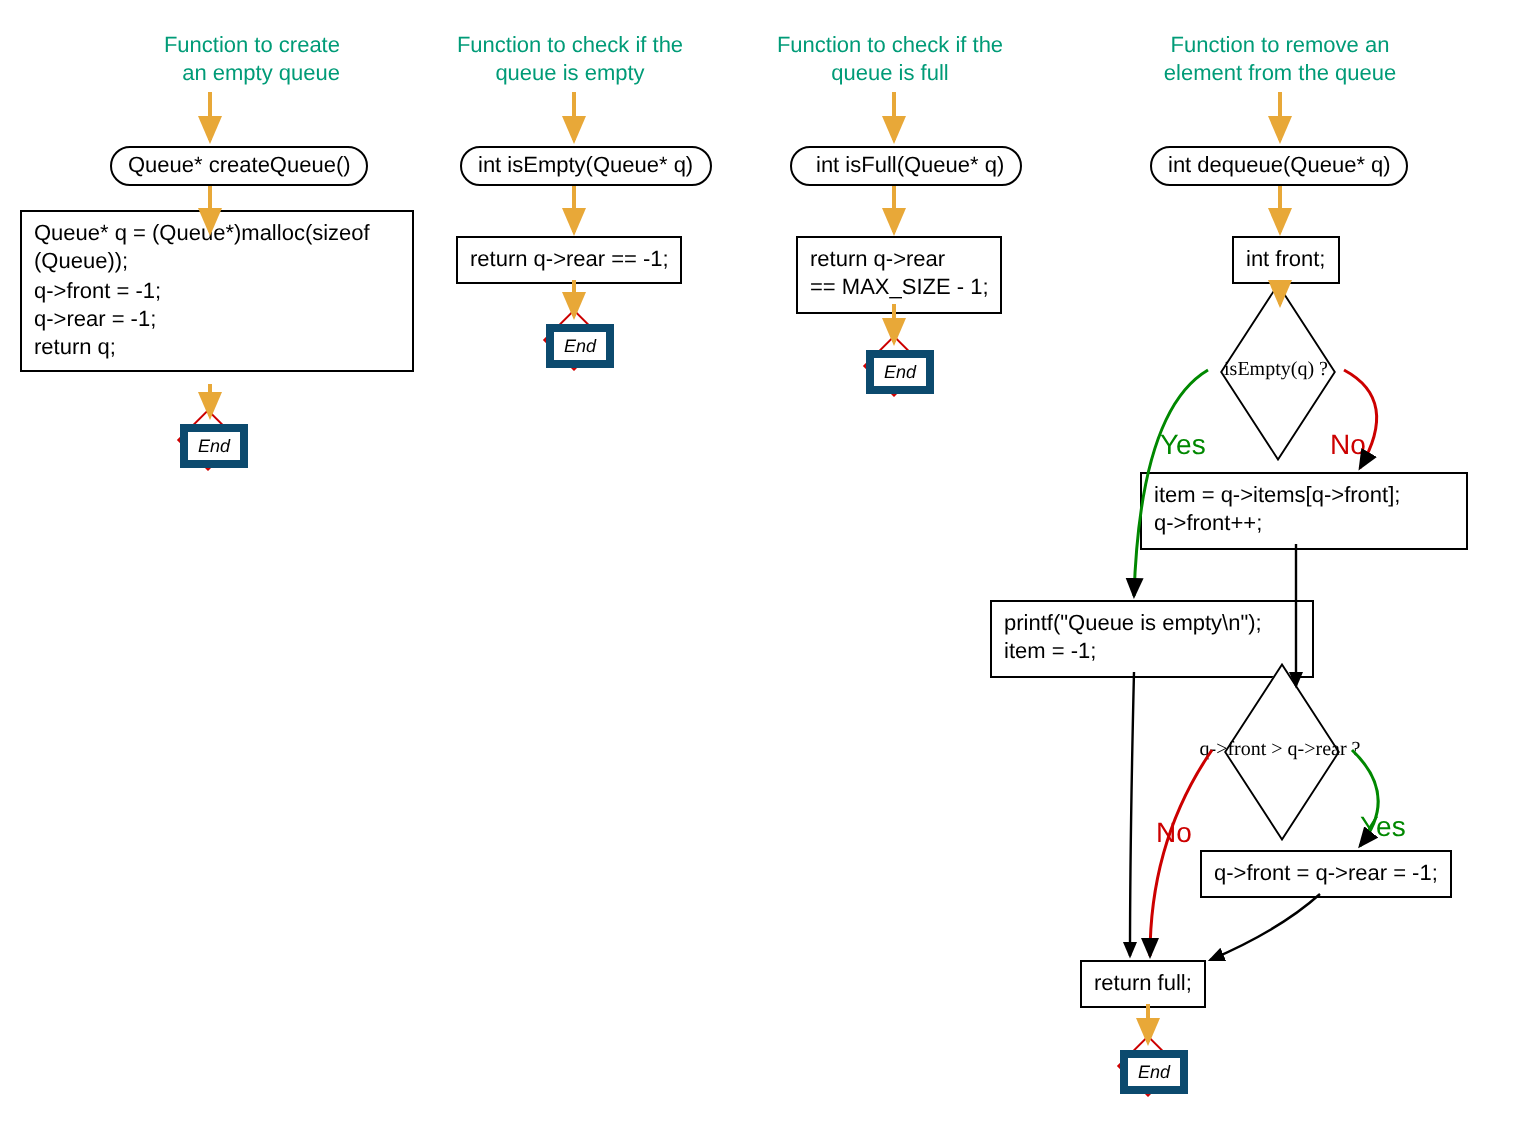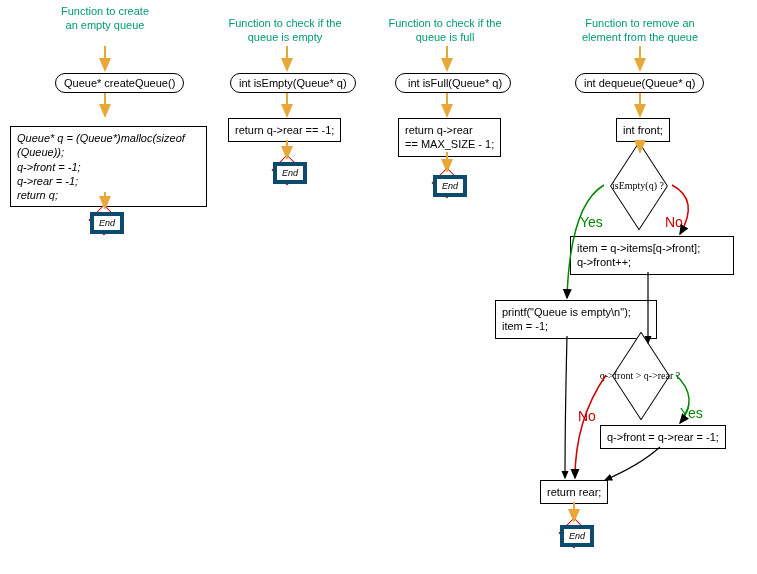--- a/index.html
+++ b/index.html
@@ -95,23 +95,23 @@
     left: 0;
     top: 0;
     width: 757px;
     height: 574px;
     pointer-events: none;
   }
 </style>
 </head>
 <body>
 
-<div class="caption" style="left:40px; top:4px; width:130px;">Function to create<br>an empty queue</div>
+<div class="caption" style="left:40px; top:16px; width:130px;text-align:right;">Function to create<br>an empty queue</div>
 <div class="rbox" style="left:55px; top:73px;">Queue* createQueue()</div>
-<div class="box" style="left:10px; top:126px; width:183px;font-style:italic;">Queue* q = (Queue*)malloc(sizeof<br>(Queue));<br>q-&gt;front = -1;<br>q-&gt;rear = -1;<br>return q;</div>
+<div class="box" style="left:10px; top:105px; width:183px;">Queue* q = (Queue*)malloc(sizeof<br>(Queue));<br>q-&gt;front = -1;<br>q-&gt;rear = -1;<br>return q;</div>
 <div class="end" style="left:89px; top:205px;">
   <div class="diamond"></div>
     <div class="sq">End</div>
 </div>
 
 <div class="caption" style="left:215px; top:16px; width:140px;">Function to check if the<br>queue is empty</div>
 <div class="rbox" style="left:230px; top:73px;text-align:center;">int isEmpty(Queue* q)</div>
 <div class="box" style="left:228px; top:118px;">return q-&gt;rear == -1;</div>
 <div class="end" style="left:272px; top:155px;">
   <div class="diamond"></div>
@@ -145,21 +145,21 @@
 <div class="diamond-node" style="left:615px; top:350px; width:50px; height:50px;">
   <div class="shape"></div>
   <div class="lbl">q-&gt;front &gt; q-&gt;rear ?</div>
 </div>
 
 <div class="edge-label yes" style="left:680px; top:405px;">Yes</div>
 <div class="edge-label no" style="left:578px; top:408px;">No</div>
 
 <div class="box" style="left:600px; top:425px;">q-&gt;front = q-&gt;rear = -1;</div>
 
-<div class="box" style="left:540px; top:480px;">return rear;</div>
+<div class="box" style="left:540px; top:480px;">return full;</div>
 
 <div class="end" style="left:559px; top:518px;">
   <div class="diamond"></div>
     <div class="sq">End</div>
 </div>
 
 <svg class="arrows">
   <defs>
     <marker id="ah" markerWidth="8" markerHeight="8" refX="6" refY="3" orient="auto">
       <path d="M0,0 L7,3 L0,6 Z" fill="#e8a838"></path>

